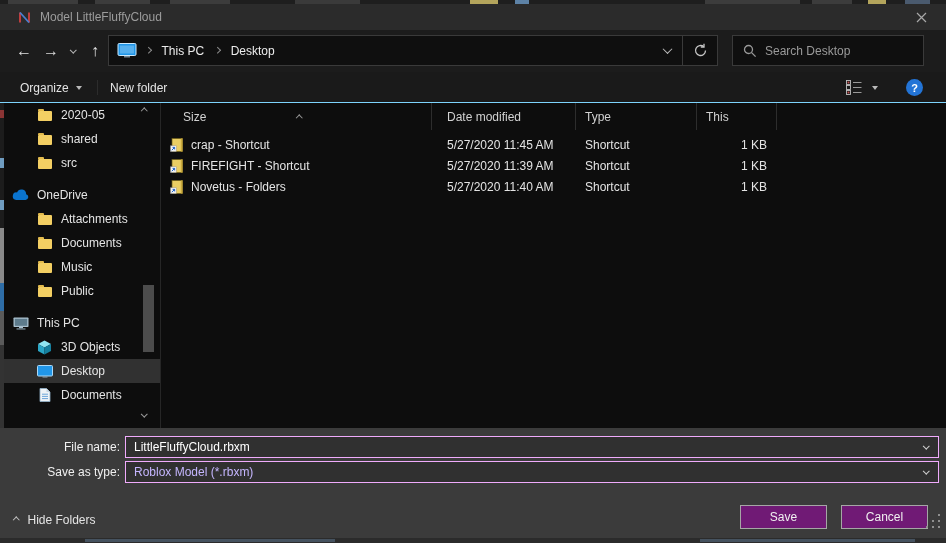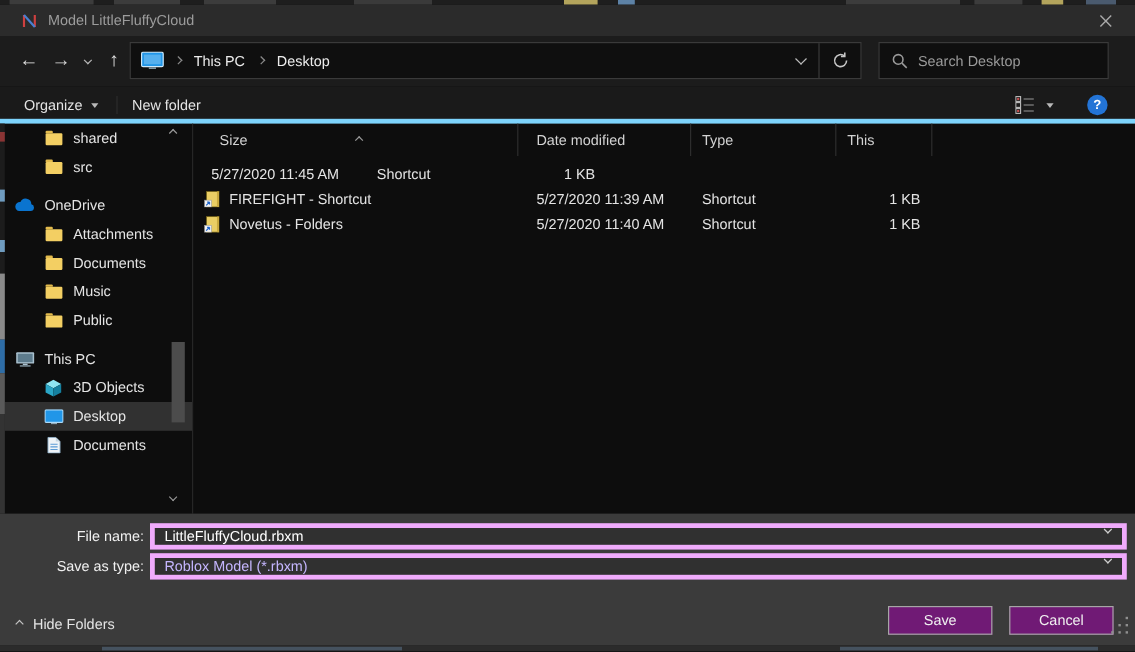--- a/index.html
+++ b/index.html
@@ -41,21 +41,21 @@
 
   
   .chev{display:inline-block;width:7px;height:7px;border-right:1.6px solid currentColor;border-bottom:1.6px solid currentColor}
   .chev.down{transform:rotate(45deg) translate(-1px,-1px)}
   .chev.up{transform:rotate(-135deg)}
   .chev.right{transform:rotate(-45deg)}
   .chev.sm{width:4.5px;height:4.5px;border-width:1.3px}
   .tri{width:0;height:0;border-left:3.5px solid transparent;border-right:3.5px solid transparent;border-top:4px solid #b9b9b9}
 
   
-  .toolbar{position:absolute;left:0;top:72px;width:946px;height:31px;background:#1a1a1a;border-bottom:4px solid #7dd3fc}
+  .toolbar{position:absolute;left:0;top:72px;width:946px;height:31px;background:#1a1a1a;border-bottom:1px solid #7dd3fc}
   .tbtn{position:absolute;top:0;height:31px;display:flex;align-items:center;gap:7px;font-size:12px;color:#e4e4e4}
   .tb-organize{left:20px}
   .tb-newfolder{left:110px}
   .tool-sep{position:absolute;left:97px;top:8px;width:1px;height:15px;background:#2c2c2c}
   .view-btn{position:absolute;left:846px;top:0;height:31px;display:flex;align-items:center;gap:9px;color:#b9b9b9}
   .help-btn{position:absolute;left:906px;top:7px;width:17px;height:17px;border-radius:50%;background:#2374d6;color:#fff;font-size:11px;font-weight:bold;display:flex;align-items:center;justify-content:center}
 
   
   .sidebar{position:absolute;left:0;top:103px;width:160px;height:325px;overflow:hidden}
   .side-item{height:24px;display:flex;align-items:center;gap:8px;font-size:12px;color:#e4e4e4;white-space:nowrap}
@@ -85,21 +85,21 @@
   .c-name{width:271px;display:flex;align-items:center;gap:7px;padding-left:9px}
   .c-date{width:144px;padding-left:15px}
   .c-type{width:121px;padding-left:9px}
   .c-size{width:80px;text-align:right;padding-right:10px}
 
   
   .bottompanel{position:absolute;left:0;top:428px;width:946px;height:110px;background:#3b3b3b}
   .flabel{position:absolute;left:0;width:120px;text-align:right;font-size:12px;color:#f0f0f0;line-height:22px}
   .lbl-name{top:8px}
   .lbl-type{top:33px}
-  .combo{position:absolute;left:125px;width:814px;height:22px;background:#303030;border:4px solid #f0abfc;display:flex;align-items:flex-start}
+  .combo{position:absolute;left:125px;width:814px;height:22px;background:#303030;border:1px solid #f0abfc;display:flex;align-items:center}
   .combo-name{top:8px}
   .combo-type{top:33px}
   .combo input{flex:1;min-width:0;background:transparent;border:none;outline:none;color:#fff;font-size:12px;font-family:inherit;padding:0 8px}
   .combo .val{flex:1;padding:0 8px;font-size:12px;color:#c4b5fd}
   .combo .dd{width:24px;display:flex;justify-content:center;color:#cfcfcf}
   .hide-folders{position:absolute;left:14px;top:80px;height:24px;display:flex;align-items:center;gap:9px;font-size:12px;color:#e4e4e4}
   .hide-folders .chev{color:#c4c4c4}
   .dlg-btn{position:absolute;top:77px;width:87px;height:24px;background:#701a75;border:1px solid #a6a6a6;color:#f0f0f0;font-size:12px;display:flex;align-items:center;justify-content:center}
   .btn-save{left:740px}
   .btn-cancel{left:841px}
@@ -207,20 +207,26 @@
     <i class="tri"></i>
   </span>
   <span class="help-btn">?</span>
 </div>
 
 <div class="sidebar">
   <div class="side-item ind2">
     <span class="icon-slot">
         <i class="icon-folder"></i>
       </span>
+    <span>2020-05</span>
+  </div>
+  <div class="side-item ind2">
+    <span class="icon-slot">
+        <i class="icon-folder"></i>
+      </span>
     <span>shared</span>
   </div>
   <div class="side-item ind2">
     <span class="icon-slot">
         <i class="icon-folder"></i>
       </span>
     <span>src</span>
   </div>
   <div class="side-item ind1 gap">
     <span class="icon-slot">
@@ -319,20 +325,29 @@
   </div>
 <div class="lh lh-type">
     <span>Type</span>
   </div>
 <div class="lh lh-size">
     <span>This</span>
   </div>
 
 <div class="listrows">
   <div class="frow">
+    <span class="c-name">
+      <svg width="14" height="14" viewBox="0 0 14 14">
+        <rect x="2" y="0.5" width="10.5" height="13" fill="#eace64" stroke="#6d5d18" stroke-width="0.7"></rect>
+        <rect x="10.8" y="0.5" width="1.7" height="13" fill="#c9a93e"></rect>
+        <rect x="0.5" y="7.8" width="5.7" height="5.7" fill="#f2f2f2" stroke="#9a9a9a" stroke-width="0.5"></rect>
+        <path d="M1.8,12.2 L4.6,9.4 M4.6,9.4 h-2 M4.6,9.4 v2" stroke="#1c62c8" stroke-width="1" fill="none"></path>
+      </svg>
+      <span>crap - Shortcut</span>
+    </span>
     <span class="c-date">5/27/2020 11:45 AM</span>
     <span class="c-type">Shortcut</span>
     <span class="c-size">1 KB</span>
   </div>
   <div class="frow">
     <span class="c-name">
       <svg width="14" height="14" viewBox="0 0 14 14">
         <rect x="2" y="0.5" width="10.5" height="13" fill="#eace64" stroke="#6d5d18" stroke-width="0.7"></rect>
         <rect x="10.8" y="0.5" width="1.7" height="13" fill="#c9a93e"></rect>
         <rect x="0.5" y="7.8" width="5.7" height="5.7" fill="#f2f2f2" stroke="#9a9a9a" stroke-width="0.5"></rect>

